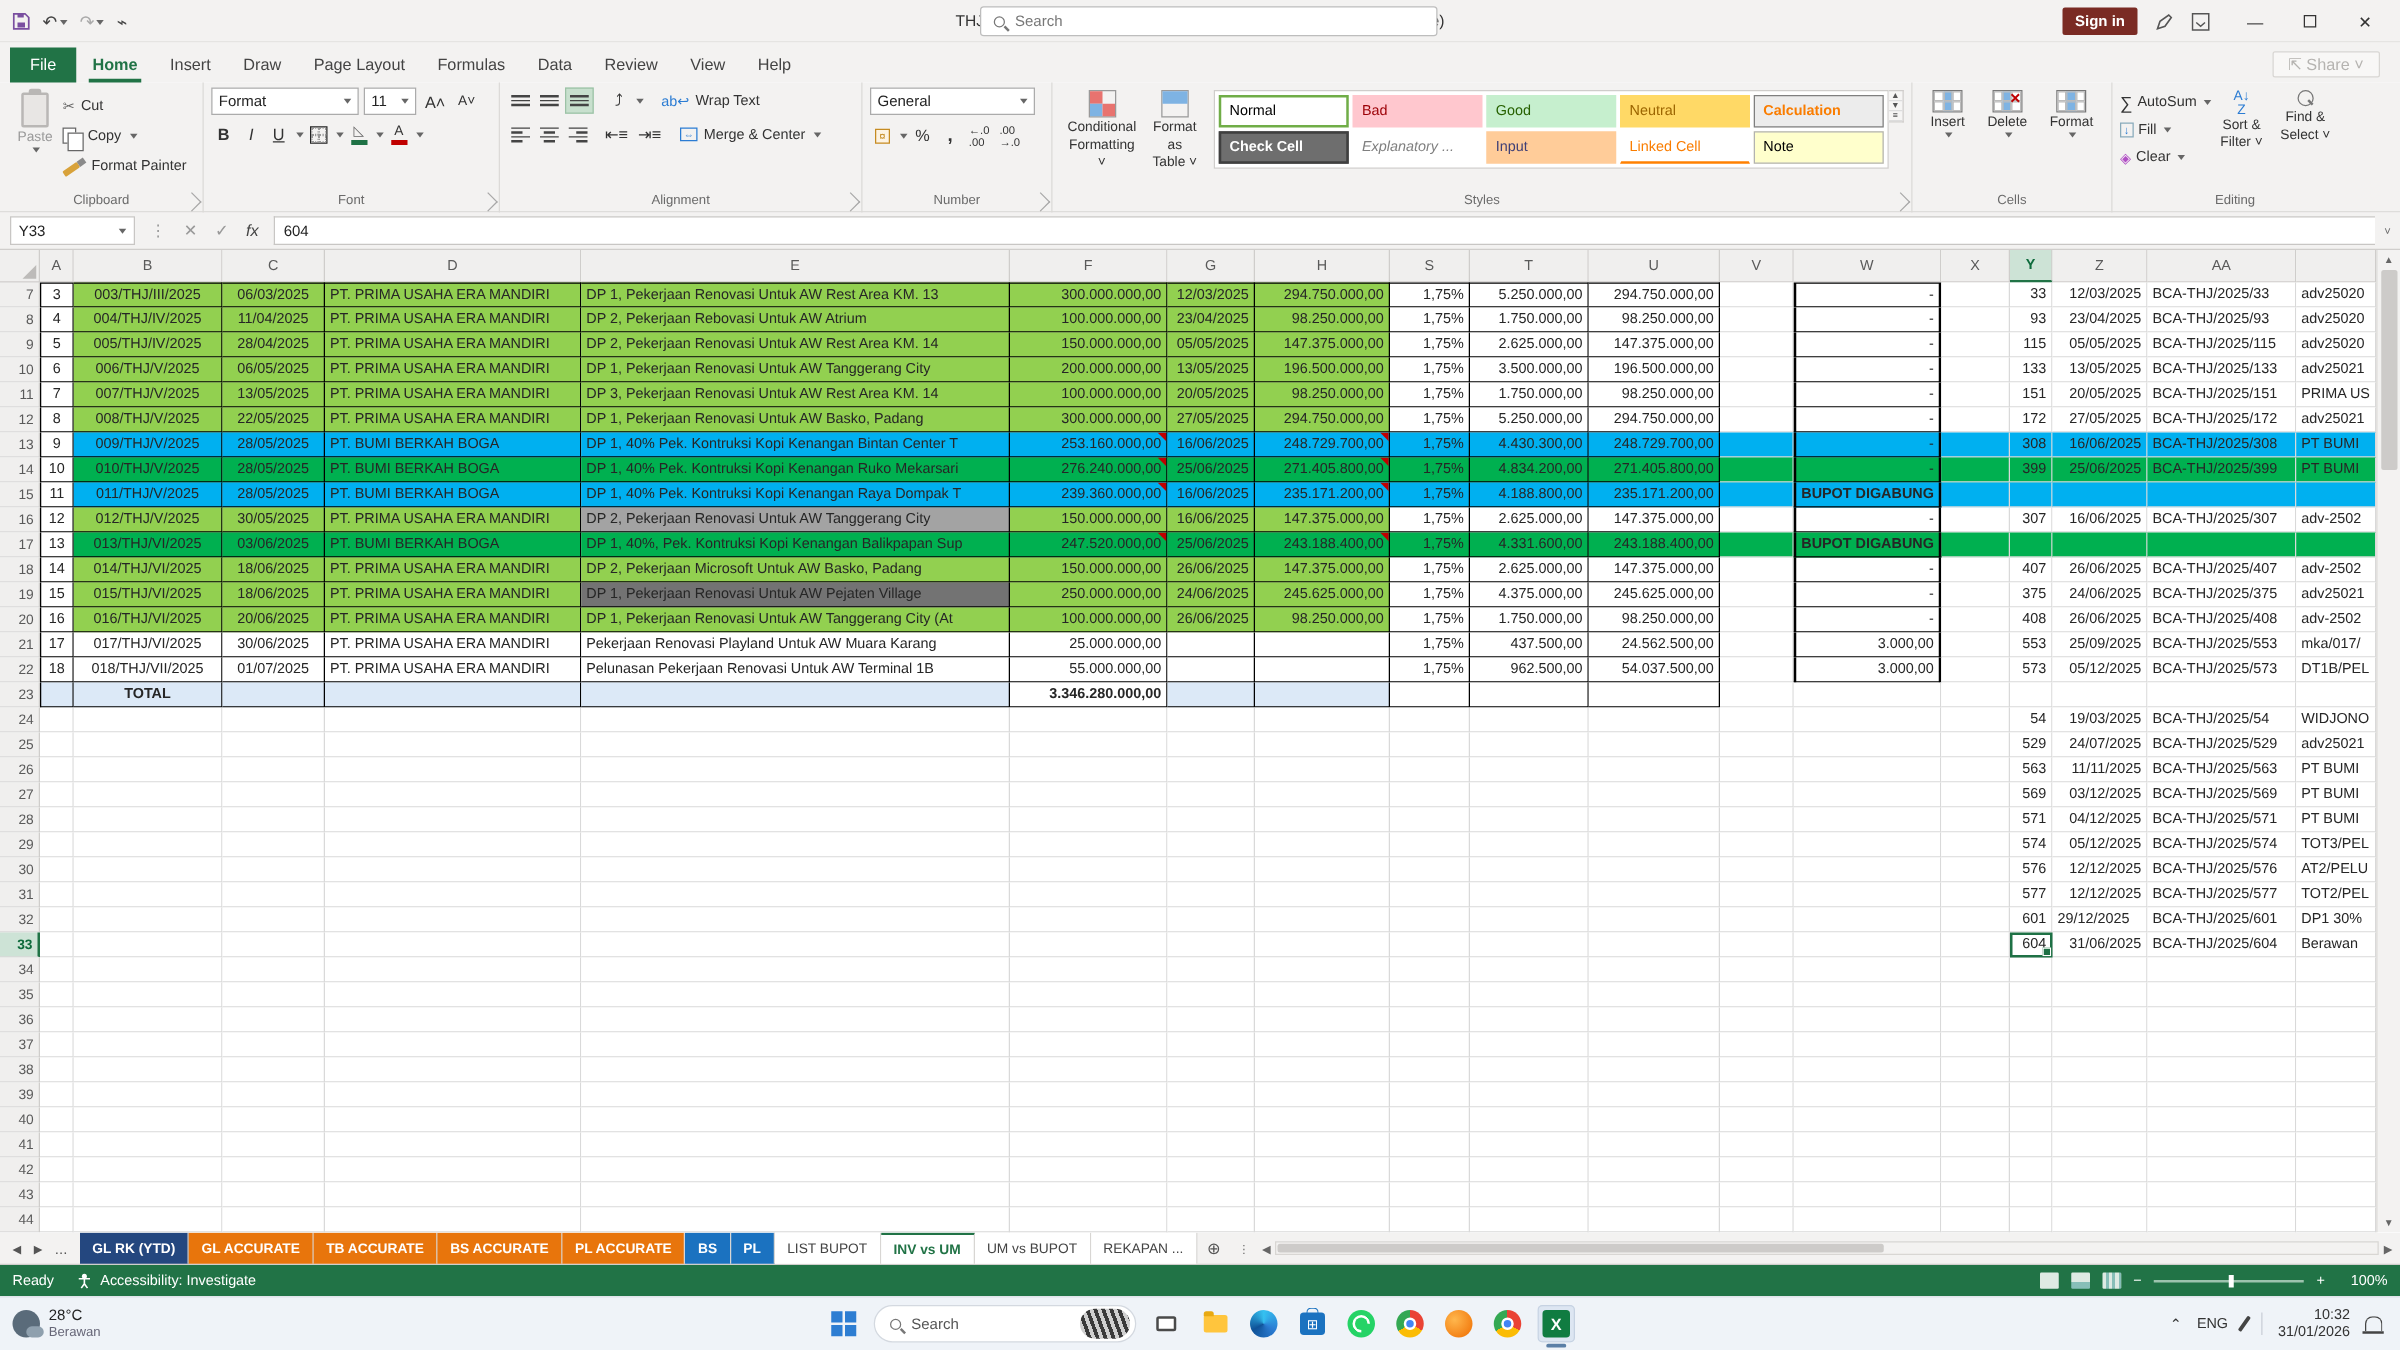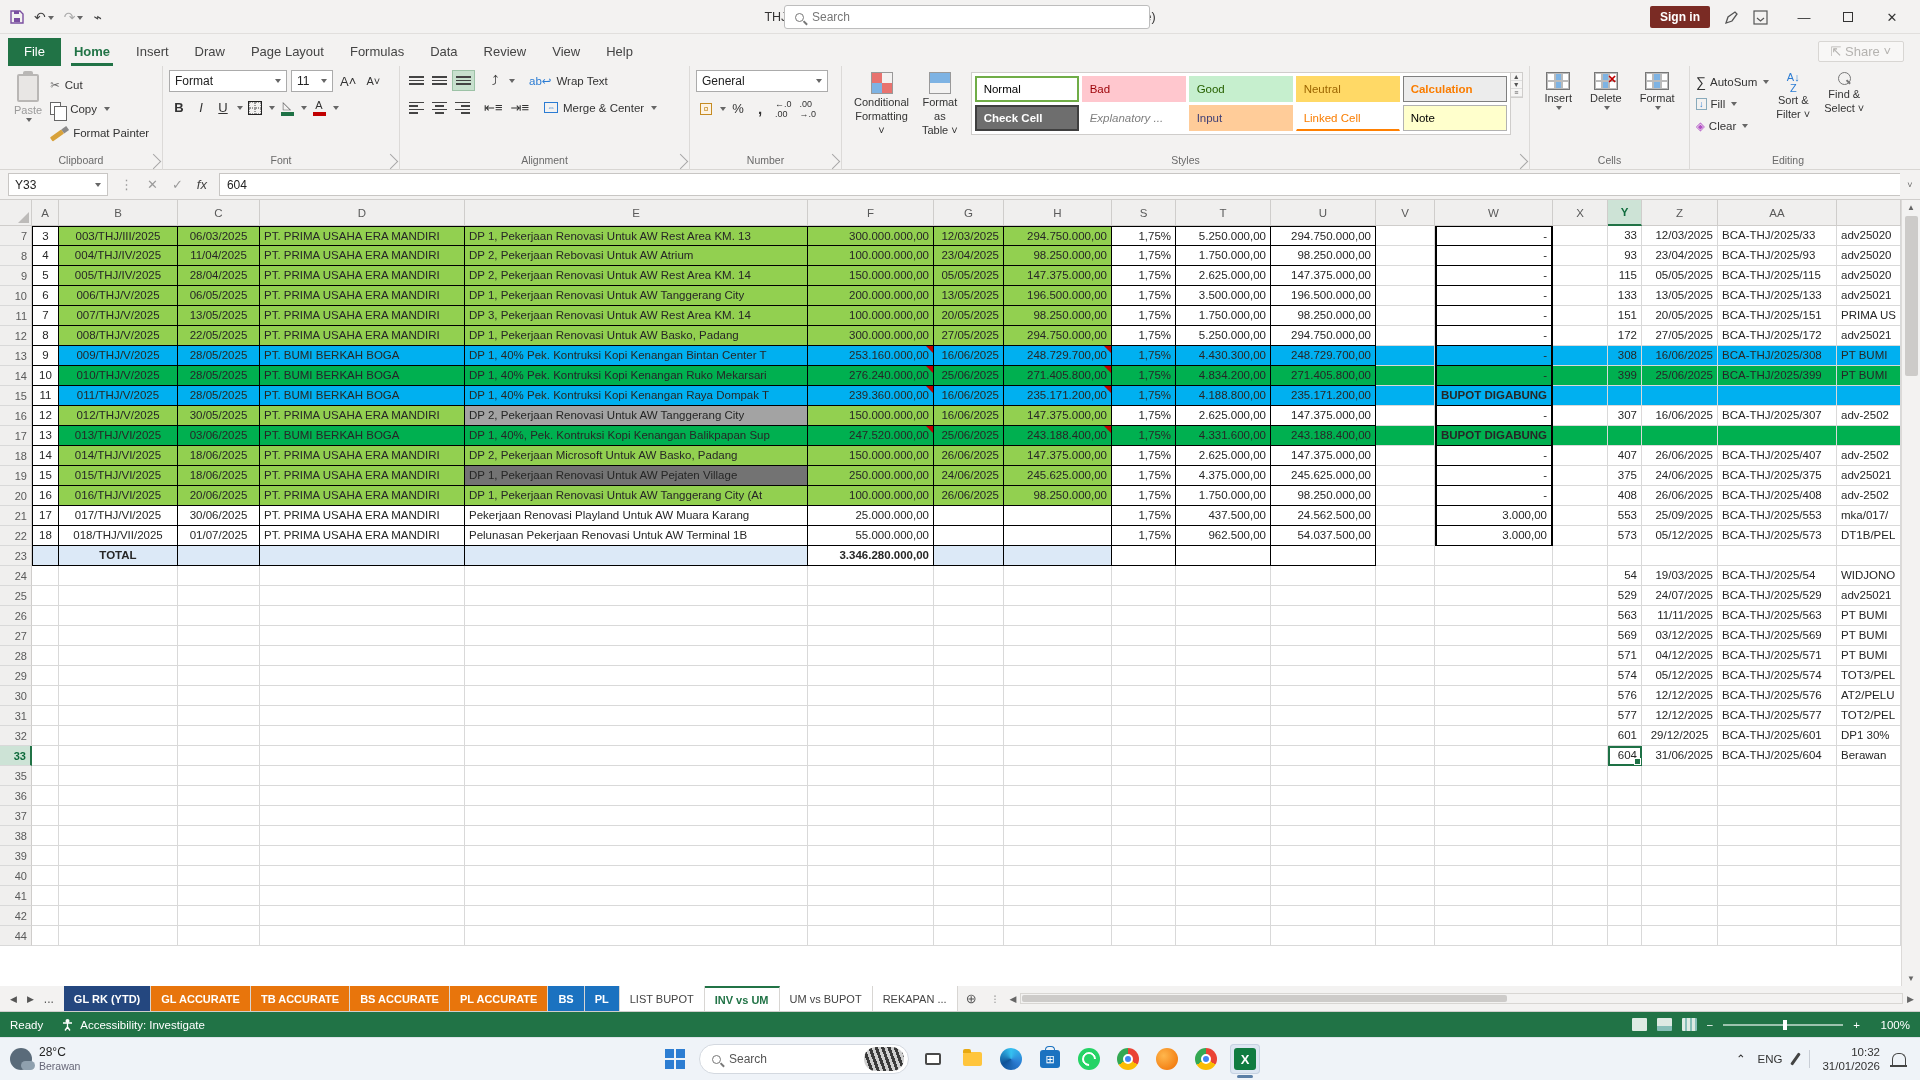--- a/index.html
+++ b/index.html
@@ -1068,21 +1068,21 @@
         <div class="c" style="width: 126px; text-align: right;"></div>
         <div class="c" style="width: 70px; text-align: right;"></div>
         <div class="c" style="width: 108px; text-align: right;"></div>
         <div class="c" style="width: 64px; text-align: right;"></div>
         <div class="c" style="width: 95px; text-align: right;"></div>
         <div class="c" style="width: 105px; text-align: right;"></div>
         <div class="c" style="width: 59px; text-align: left;"></div>
         <div class="c" style="width: 118px; text-align: right;"></div>
         <div class="c" style="width: 55px; text-align: left;"></div>
         <div class="c" style="width: 34px; text-align: right;">601</div>
-        <div class="c" style="width: 76px; text-align: center;">29/12/2025</div>
+        <div class="c" style="width: 76px; text-align: left;">29/12/2025</div>
         <div class="c" style="width: 119px; text-align: left;">BCA-THJ/2025/601</div>
         <div class="c" style="width: 64px; text-align: left;">DP1 30%</div>
       </div>
       <div class="row">
         <div class="gut hl">33</div>
         <div class="c" style="width: 27px; text-align: center;"></div>
         <div class="c" style="width: 119px; text-align: center;"></div>
         <div class="c" style="width: 82px; text-align: center;"></div>
         <div class="c" style="width: 205px; text-align: left;"></div>
         <div class="c" style="width: 343px; text-align: left;"></div>
@@ -1094,168 +1094,210 @@
         <div class="c" style="width: 105px; text-align: right;"></div>
         <div class="c" style="width: 59px; text-align: left;"></div>
         <div class="c" style="width: 118px; text-align: right;"></div>
         <div class="c" style="width: 55px; text-align: left;"></div>
         <div class="c sel" style="width: 34px; text-align: right;">604</div>
         <div class="c" style="width: 76px; text-align: right;">31/06/2025</div>
         <div class="c" style="width: 119px; text-align: left;">BCA-THJ/2025/604</div>
         <div class="c" style="width: 64px; text-align: left;">Berawan</div>
       </div>
       <div class="row">
-        <div class="gut">35</div>
+        <div class="gut">34</div>
         <div class="c" style="width: 27px; text-align: center;"></div>
         <div class="c" style="width: 119px; text-align: center;"></div>
         <div class="c" style="width: 82px; text-align: center;"></div>
         <div class="c" style="width: 205px; text-align: left;"></div>
         <div class="c" style="width: 343px; text-align: left;"></div>
         <div class="c" style="width: 126px; text-align: right;"></div>
         <div class="c" style="width: 70px; text-align: right;"></div>
         <div class="c" style="width: 108px; text-align: right;"></div>
         <div class="c" style="width: 64px; text-align: right;"></div>
         <div class="c" style="width: 95px; text-align: right;"></div>
         <div class="c" style="width: 105px; text-align: right;"></div>
         <div class="c" style="width: 59px; text-align: left;"></div>
         <div class="c" style="width: 118px; text-align: right;"></div>
         <div class="c" style="width: 55px; text-align: left;"></div>
         <div class="c" style="width: 34px; text-align: right;"></div>
         <div class="c" style="width: 76px; text-align: right;"></div>
         <div class="c" style="width: 119px; text-align: left;"></div>
         <div class="c" style="width: 64px; text-align: left;"></div>
       </div>
       <div class="row">
-        <div class="gut">36</div>
+        <div class="gut">35</div>
         <div class="c" style="width: 27px; text-align: center;"></div>
         <div class="c" style="width: 119px; text-align: center;"></div>
         <div class="c" style="width: 82px; text-align: center;"></div>
         <div class="c" style="width: 205px; text-align: left;"></div>
         <div class="c" style="width: 343px; text-align: left;"></div>
         <div class="c" style="width: 126px; text-align: right;"></div>
         <div class="c" style="width: 70px; text-align: right;"></div>
         <div class="c" style="width: 108px; text-align: right;"></div>
         <div class="c" style="width: 64px; text-align: right;"></div>
         <div class="c" style="width: 95px; text-align: right;"></div>
         <div class="c" style="width: 105px; text-align: right;"></div>
         <div class="c" style="width: 59px; text-align: left;"></div>
         <div class="c" style="width: 118px; text-align: right;"></div>
         <div class="c" style="width: 55px; text-align: left;"></div>
         <div class="c" style="width: 34px; text-align: right;"></div>
         <div class="c" style="width: 76px; text-align: right;"></div>
         <div class="c" style="width: 119px; text-align: left;"></div>
         <div class="c" style="width: 64px; text-align: left;"></div>
       </div>
       <div class="row">
-        <div class="gut">37</div>
+        <div class="gut">36</div>
         <div class="c" style="width: 27px; text-align: center;"></div>
         <div class="c" style="width: 119px; text-align: center;"></div>
         <div class="c" style="width: 82px; text-align: center;"></div>
         <div class="c" style="width: 205px; text-align: left;"></div>
         <div class="c" style="width: 343px; text-align: left;"></div>
         <div class="c" style="width: 126px; text-align: right;"></div>
         <div class="c" style="width: 70px; text-align: right;"></div>
         <div class="c" style="width: 108px; text-align: right;"></div>
         <div class="c" style="width: 64px; text-align: right;"></div>
         <div class="c" style="width: 95px; text-align: right;"></div>
         <div class="c" style="width: 105px; text-align: right;"></div>
         <div class="c" style="width: 59px; text-align: left;"></div>
         <div class="c" style="width: 118px; text-align: right;"></div>
         <div class="c" style="width: 55px; text-align: left;"></div>
         <div class="c" style="width: 34px; text-align: right;"></div>
         <div class="c" style="width: 76px; text-align: right;"></div>
         <div class="c" style="width: 119px; text-align: left;"></div>
         <div class="c" style="width: 64px; text-align: left;"></div>
       </div>
       <div class="row">
-        <div class="gut">38</div>
+        <div class="gut">37</div>
         <div class="c" style="width: 27px; text-align: center;"></div>
         <div class="c" style="width: 119px; text-align: center;"></div>
         <div class="c" style="width: 82px; text-align: center;"></div>
         <div class="c" style="width: 205px; text-align: left;"></div>
         <div class="c" style="width: 343px; text-align: left;"></div>
         <div class="c" style="width: 126px; text-align: right;"></div>
         <div class="c" style="width: 70px; text-align: right;"></div>
         <div class="c" style="width: 108px; text-align: right;"></div>
         <div class="c" style="width: 64px; text-align: right;"></div>
         <div class="c" style="width: 95px; text-align: right;"></div>
         <div class="c" style="width: 105px; text-align: right;"></div>
         <div class="c" style="width: 59px; text-align: left;"></div>
         <div class="c" style="width: 118px; text-align: right;"></div>
         <div class="c" style="width: 55px; text-align: left;"></div>
         <div class="c" style="width: 34px; text-align: right;"></div>
         <div class="c" style="width: 76px; text-align: right;"></div>
         <div class="c" style="width: 119px; text-align: left;"></div>
         <div class="c" style="width: 64px; text-align: left;"></div>
       </div>
       <div class="row">
-        <div class="gut">39</div>
+        <div class="gut">38</div>
         <div class="c" style="width: 27px; text-align: center;"></div>
         <div class="c" style="width: 119px; text-align: center;"></div>
         <div class="c" style="width: 82px; text-align: center;"></div>
         <div class="c" style="width: 205px; text-align: left;"></div>
         <div class="c" style="width: 343px; text-align: left;"></div>
         <div class="c" style="width: 126px; text-align: right;"></div>
         <div class="c" style="width: 70px; text-align: right;"></div>
         <div class="c" style="width: 108px; text-align: right;"></div>
         <div class="c" style="width: 64px; text-align: right;"></div>
         <div class="c" style="width: 95px; text-align: right;"></div>
         <div class="c" style="width: 105px; text-align: right;"></div>
         <div class="c" style="width: 59px; text-align: left;"></div>
         <div class="c" style="width: 118px; text-align: right;"></div>
         <div class="c" style="width: 55px; text-align: left;"></div>
         <div class="c" style="width: 34px; text-align: right;"></div>
         <div class="c" style="width: 76px; text-align: right;"></div>
         <div class="c" style="width: 119px; text-align: left;"></div>
         <div class="c" style="width: 64px; text-align: left;"></div>
       </div>
       <div class="row">
-        <div class="gut">40</div>
+        <div class="gut">39</div>
         <div class="c" style="width: 27px; text-align: center;"></div>
         <div class="c" style="width: 119px; text-align: center;"></div>
         <div class="c" style="width: 82px; text-align: center;"></div>
         <div class="c" style="width: 205px; text-align: left;"></div>
         <div class="c" style="width: 343px; text-align: left;"></div>
         <div class="c" style="width: 126px; text-align: right;"></div>
         <div class="c" style="width: 70px; text-align: right;"></div>
         <div class="c" style="width: 108px; text-align: right;"></div>
         <div class="c" style="width: 64px; text-align: right;"></div>
         <div class="c" style="width: 95px; text-align: right;"></div>
         <div class="c" style="width: 105px; text-align: right;"></div>
         <div class="c" style="width: 59px; text-align: left;"></div>
         <div class="c" style="width: 118px; text-align: right;"></div>
         <div class="c" style="width: 55px; text-align: left;"></div>
         <div class="c" style="width: 34px; text-align: right;"></div>
         <div class="c" style="width: 76px; text-align: right;"></div>
         <div class="c" style="width: 119px; text-align: left;"></div>
         <div class="c" style="width: 64px; text-align: left;"></div>
       </div>
       <div class="row">
-        <div class="gut">41</div>
+        <div class="gut">40</div>
         <div class="c" style="width: 27px; text-align: center;"></div>
         <div class="c" style="width: 119px; text-align: center;"></div>
         <div class="c" style="width: 82px; text-align: center;"></div>
         <div class="c" style="width: 205px; text-align: left;"></div>
         <div class="c" style="width: 343px; text-align: left;"></div>
         <div class="c" style="width: 126px; text-align: right;"></div>
         <div class="c" style="width: 70px; text-align: right;"></div>
         <div class="c" style="width: 108px; text-align: right;"></div>
         <div class="c" style="width: 64px; text-align: right;"></div>
         <div class="c" style="width: 95px; text-align: right;"></div>
         <div class="c" style="width: 105px; text-align: right;"></div>
         <div class="c" style="width: 59px; text-align: left;"></div>
         <div class="c" style="width: 118px; text-align: right;"></div>
         <div class="c" style="width: 55px; text-align: left;"></div>
         <div class="c" style="width: 34px; text-align: right;"></div>
         <div class="c" style="width: 76px; text-align: right;"></div>
         <div class="c" style="width: 119px; text-align: left;"></div>
         <div class="c" style="width: 64px; text-align: left;"></div>
       </div>
       <div class="row">
+        <div class="gut">41</div>
+        <div class="c" style="width: 27px; text-align: center;"></div>
+        <div class="c" style="width: 119px; text-align: center;"></div>
+        <div class="c" style="width: 82px; text-align: center;"></div>
+        <div class="c" style="width: 205px; text-align: left;"></div>
+        <div class="c" style="width: 343px; text-align: left;"></div>
+        <div class="c" style="width: 126px; text-align: right;"></div>
+        <div class="c" style="width: 70px; text-align: right;"></div>
+        <div class="c" style="width: 108px; text-align: right;"></div>
+        <div class="c" style="width: 64px; text-align: right;"></div>
+        <div class="c" style="width: 95px; text-align: right;"></div>
+        <div class="c" style="width: 105px; text-align: right;"></div>
+        <div class="c" style="width: 59px; text-align: left;"></div>
+        <div class="c" style="width: 118px; text-align: right;"></div>
+        <div class="c" style="width: 55px; text-align: left;"></div>
+        <div class="c" style="width: 34px; text-align: right;"></div>
+        <div class="c" style="width: 76px; text-align: right;"></div>
+        <div class="c" style="width: 119px; text-align: left;"></div>
+        <div class="c" style="width: 64px; text-align: left;"></div>
+      </div>
+      <div class="row">
         <div class="gut">42</div>
+        <div class="c" style="width: 27px; text-align: center;"></div>
+        <div class="c" style="width: 119px; text-align: center;"></div>
+        <div class="c" style="width: 82px; text-align: center;"></div>
+        <div class="c" style="width: 205px; text-align: left;"></div>
+        <div class="c" style="width: 343px; text-align: left;"></div>
+        <div class="c" style="width: 126px; text-align: right;"></div>
+        <div class="c" style="width: 70px; text-align: right;"></div>
+        <div class="c" style="width: 108px; text-align: right;"></div>
+        <div class="c" style="width: 64px; text-align: right;"></div>
+        <div class="c" style="width: 95px; text-align: right;"></div>
+        <div class="c" style="width: 105px; text-align: right;"></div>
+        <div class="c" style="width: 59px; text-align: left;"></div>
+        <div class="c" style="width: 118px; text-align: right;"></div>
+        <div class="c" style="width: 55px; text-align: left;"></div>
+        <div class="c" style="width: 34px; text-align: right;"></div>
+        <div class="c" style="width: 76px; text-align: right;"></div>
+        <div class="c" style="width: 119px; text-align: left;"></div>
+        <div class="c" style="width: 64px; text-align: left;"></div>
+      </div>
+      <div class="row">
+        <div class="gut">43</div>
         <div class="c" style="width: 27px; text-align: center;"></div>
         <div class="c" style="width: 119px; text-align: center;"></div>
         <div class="c" style="width: 82px; text-align: center;"></div>
         <div class="c" style="width: 205px; text-align: left;"></div>
         <div class="c" style="width: 343px; text-align: left;"></div>
         <div class="c" style="width: 126px; text-align: right;"></div>
         <div class="c" style="width: 70px; text-align: right;"></div>
         <div class="c" style="width: 108px; text-align: right;"></div>
         <div class="c" style="width: 64px; text-align: right;"></div>
         <div class="c" style="width: 95px; text-align: right;"></div>

